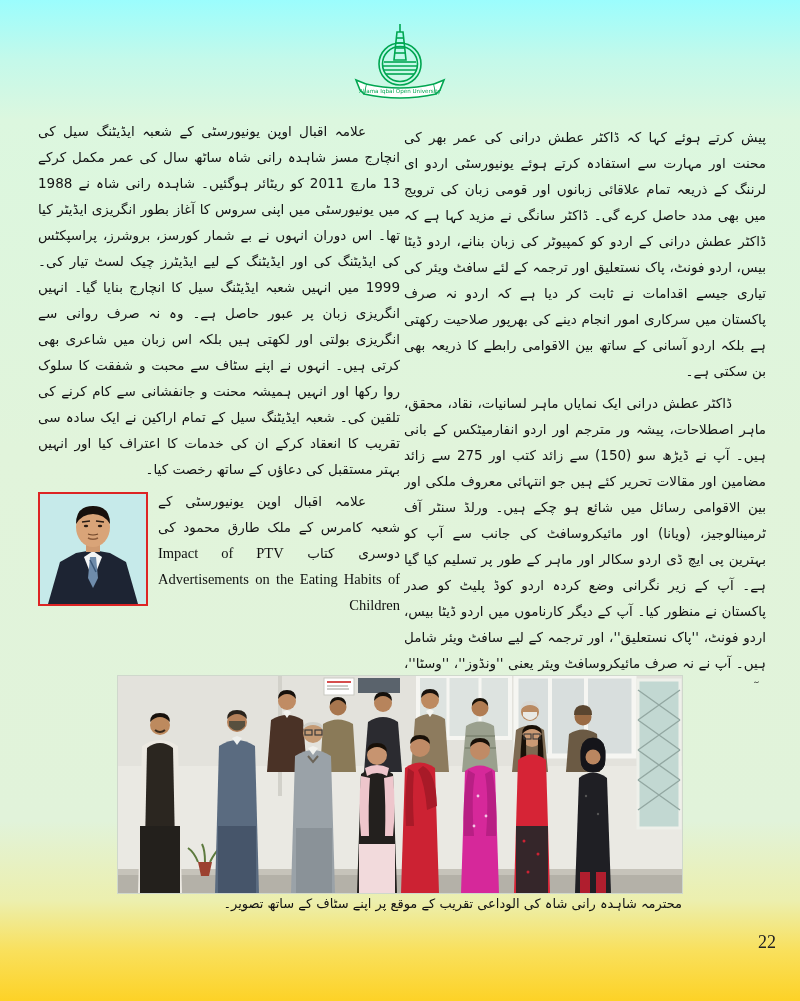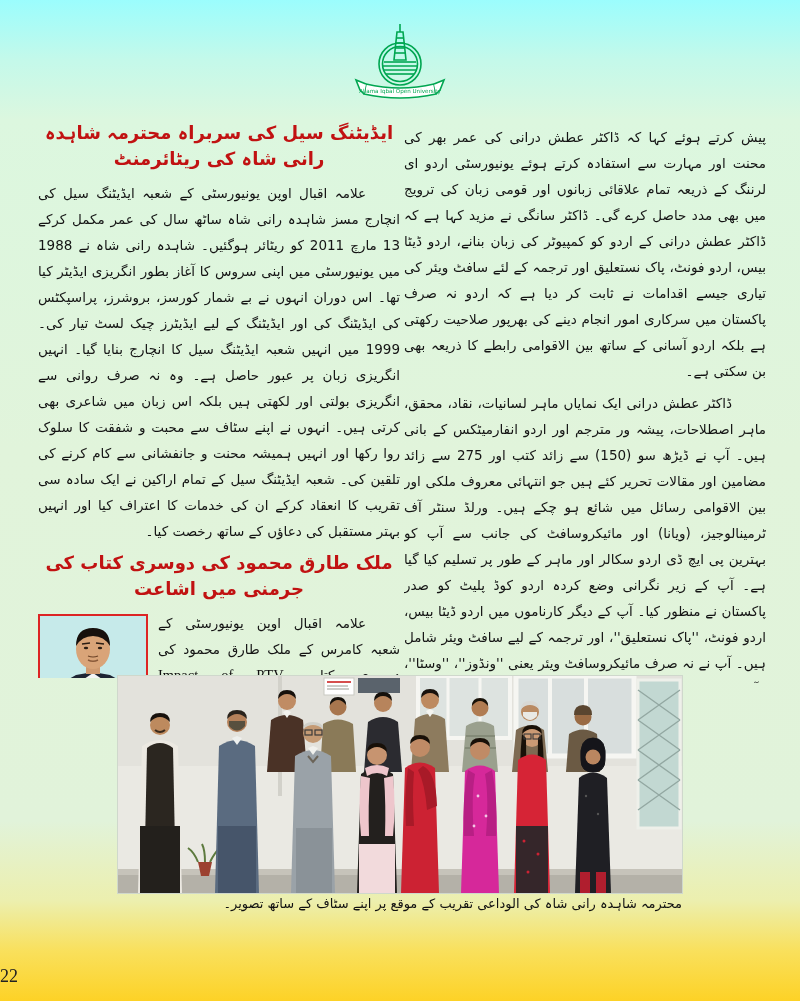--- a/index.html
+++ b/index.html
@@ -34,22 +34,22 @@
     background:#c6eaea;box-sizing:content-box;
   }
   .portrait svg{display:block;}
   
   .groupphoto{left:118px;top:676px;width:564px;height:217px;box-shadow:0 0 0 1px #cfd8cc;}
   .caption{
     left:118px;top:894px;width:564px;text-align:right;direction:rtl;
     font-size:13px;color:#111;line-height:20px;
   }
   .pagenum{
-    left:0;top:932px;width:776px;text-align:left;
-    font-family:"Liberation Serif",serif;font-size:18px;color:#222;margin-top:34px;
+    left:0;top:932px;width:776px;text-align:right;
+    font-family:"Liberation Serif",serif;font-size:18px;color:#222;
   }
 </style>
 </head>
 <body>
 
 <div class="abs logo">
   <svg width="100" height="84" viewBox="0 0 100 84">
     <g stroke="var(--logo-green,#00a651)" fill="none" stroke-width="1.6">
 
       <line x1="50" y1="2" x2="50" y2="10"></line>
@@ -69,24 +69,22 @@
 
       <path d="M16,62 Q50,70 84,62 L86,72 Q50,80 14,72 Z" fill="#ffffff"></path>
       <path d="M16,62 L6,58 L10,68 L14,72" fill="#ffffff"></path>
       <path d="M84,62 L94,58 L90,68 L86,72" fill="#ffffff"></path>
     </g>
     <text x="50" y="71" text-anchor="middle" font-size="5.6" fill="var(--logo-green,#00a651)" font-family="DejaVu Sans, sans-serif">Allama Iqbal Open University</text>
   </svg>
 </div>
 
 <div class="abs col col-left">
-  <h2 class="red">ایڈیٹنگ سیل کی سربراہ محترمہ شاہدہ رانی شاہ کی ریٹائرمنٹ</h2>
   <p class="para indent">علامہ اقبال اوپن یونیورسٹی کے شعبہ ایڈیٹنگ سیل کی انچارج مسز شاہدہ رانی شاہ ساٹھ سال کی عمر مکمل کرکے 13 مارچ 2011 کو ریٹائر ہوگئیں۔ شاہدہ رانی شاہ نے 1988 میں یونیورسٹی میں اپنی سروس کا آغاز بطور انگریزی ایڈیٹر کیا تھا۔ اس دوران انہوں نے بے شمار کورسز، بروشرز، پراسپکٹس کی ایڈیٹنگ کی اور ایڈیٹنگ کے لیے ایڈیٹرز چیک لسٹ تیار کی۔ 1999 میں انہیں شعبہ ایڈیٹنگ سیل کا انچارج بنایا گیا۔ انہیں انگریزی زبان پر عبور حاصل ہے۔ وہ نہ صرف روانی سے انگریزی بولتی اور لکھتی ہیں بلکہ اس زبان میں شاعری بھی کرتی ہیں۔ انہوں نے اپنے سٹاف سے محبت و شفقت کا سلوک روا رکھا اور انہیں ہمیشہ محنت و جانفشانی سے کام کرنے کی تلقین کی۔ شعبہ ایڈیٹنگ سیل کے تمام اراکین نے ایک سادہ سی تقریب کا انعقاد کرکے ان کی خدمات کا اعتراف کیا اور انہیں بہتر مستقبل کی دعاؤں کے ساتھ رخصت کیا۔</p>
 
-  <h2 class="red">ملک طارق محمود کی دوسری کتاب کی جرمنی میں اشاعت</h2>
   <div>
     <div class="portrait">
       <svg width="106" height="110" viewBox="0 0 106 110">
         <rect width="106" height="110" fill="#c6eaea"></rect>
         <polygon points="8,110 20,68 36,59 53,56 70,59 86,68 98,110" fill="#1d2433"></polygon>
         <polygon points="44,63 53,57 62,63 53,86" fill="#f4f6f6"></polygon>
         <polygon points="50,63 56,63 58,84 53,94 48,84" fill="#6f8cab"></polygon>
         <line x1="50" y1="66" x2="56" y2="78" stroke="#3d5a7a" stroke-width="1.5"></line>
         <rect x="46" y="46" width="14" height="12" fill="#cf9a70"></rect>
         <ellipse cx="53" cy="33" rx="17" ry="20" fill="#d9a478"></ellipse>

